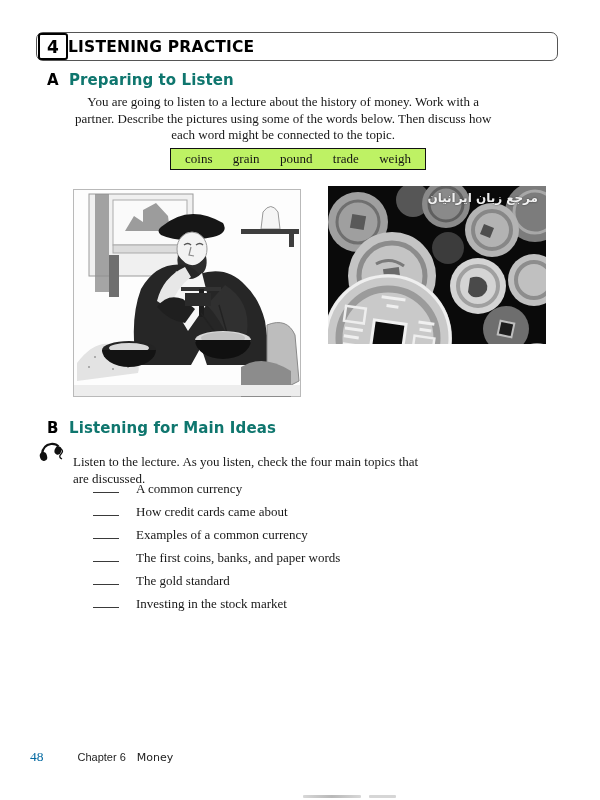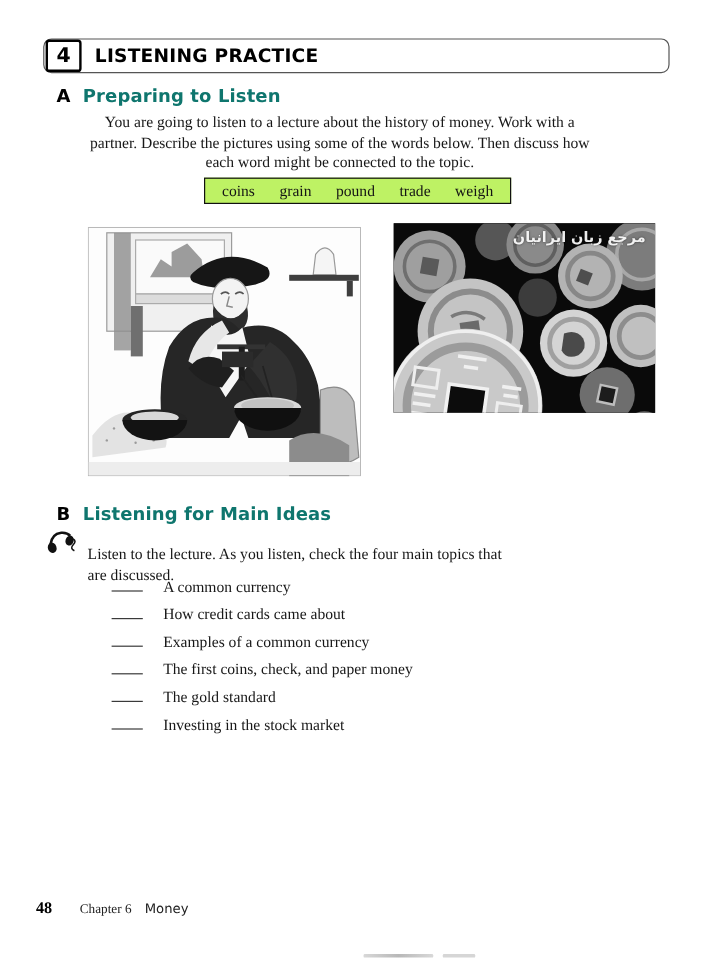--- a/index.html
+++ b/index.html
@@ -14,21 +14,21 @@
     border:1.4px solid #555;border-radius:7px;background:#fff;
     display:flex;align-items:center;
   }
   .unit-num{
     width:26px;height:23px;margin-left:1px;border:2.3px solid #000;border-radius:3px;
     display:flex;align-items:center;justify-content:center;
     font-family:"DejaVu Sans", sans-serif;font-weight:bold;font-size:17px;color:#000;
     background:#fff;
   }
   .header-title{
-    margin-left:11px;font-family:"DejaVu Sans", sans-serif;font-weight:bold;
+    font-family:"DejaVu Sans", sans-serif;font-weight:bold;
     font-size:15.5px;letter-spacing:.2px;color:#000;
   }
   
   .sec-head{position:absolute;display:flex;align-items:baseline;}
   .sec-letter{
     font-family:"DejaVu Sans", sans-serif;font-weight:bold;font-size:15px;color:#000;
     width:22px;
   }
   .sec-title{
     font-family:"DejaVu Sans", sans-serif;font-weight:bold;font-size:15px;color:#0f766e;
@@ -61,23 +61,23 @@
   .check-item{display:flex;align-items:baseline;height:23px;}
   .blank{
     display:inline-block;width:26px;border-bottom:1.4px solid #3a3a3a;
     height:11px;margin-right:17px;flex:0 0 auto;
   }
   .check-label{white-space:nowrap;}
   
   .footer{
     position:absolute;left:30px;top:749px;display:flex;align-items:baseline;
   }
-  .page-num{font-family:"Liberation Serif", serif;font-weight:bold;font-size:13.5px;color:#000000;}
+  .page-num{font-family:"Liberation Serif", serif;font-weight:normal;font-size:13.5px;color:#0369a1;}
   .chapter{
-    margin-left:23px;font-family:Liberation Serif, serif;font-size:11px;color:#222;
+    margin-left:34px;font-family:Liberation Sans, sans-serif;font-size:11px;color:#222;
   }
   .chapter-title{
     margin-left:11px;font-family:"DejaVu Sans", sans-serif;font-size:11px;color:#222;
   }
   
   .scan-mark{position:absolute;height:2.5px;top:795px;border-radius:1px;}
   .scan-mark.m1{left:303px;width:58px;background:linear-gradient(90deg,#d8d8d8,#b8b8b8,#d8d8d8);}
   .scan-mark.m2{left:369px;width:27px;background:#d6d6d6;}
 </style>
 </head>
@@ -247,21 +247,21 @@
     <div class="check-item">
       <span class="blank"></span>
       <span class="check-label">How credit cards came about</span>
     </div>
     <div class="check-item">
       <span class="blank"></span>
       <span class="check-label">Examples of a common currency</span>
     </div>
     <div class="check-item">
       <span class="blank"></span>
-      <span class="check-label">The first coins, check, and paper money</span>
+      <span class="check-label">The first coins, banks, and paper words</span>
     </div>
     <div class="check-item">
       <span class="blank"></span>
       <span class="check-label">The gold standard</span>
     </div>
     <div class="check-item">
       <span class="blank"></span>
       <span class="check-label">Investing in the stock market</span>
     </div>
   </div>

